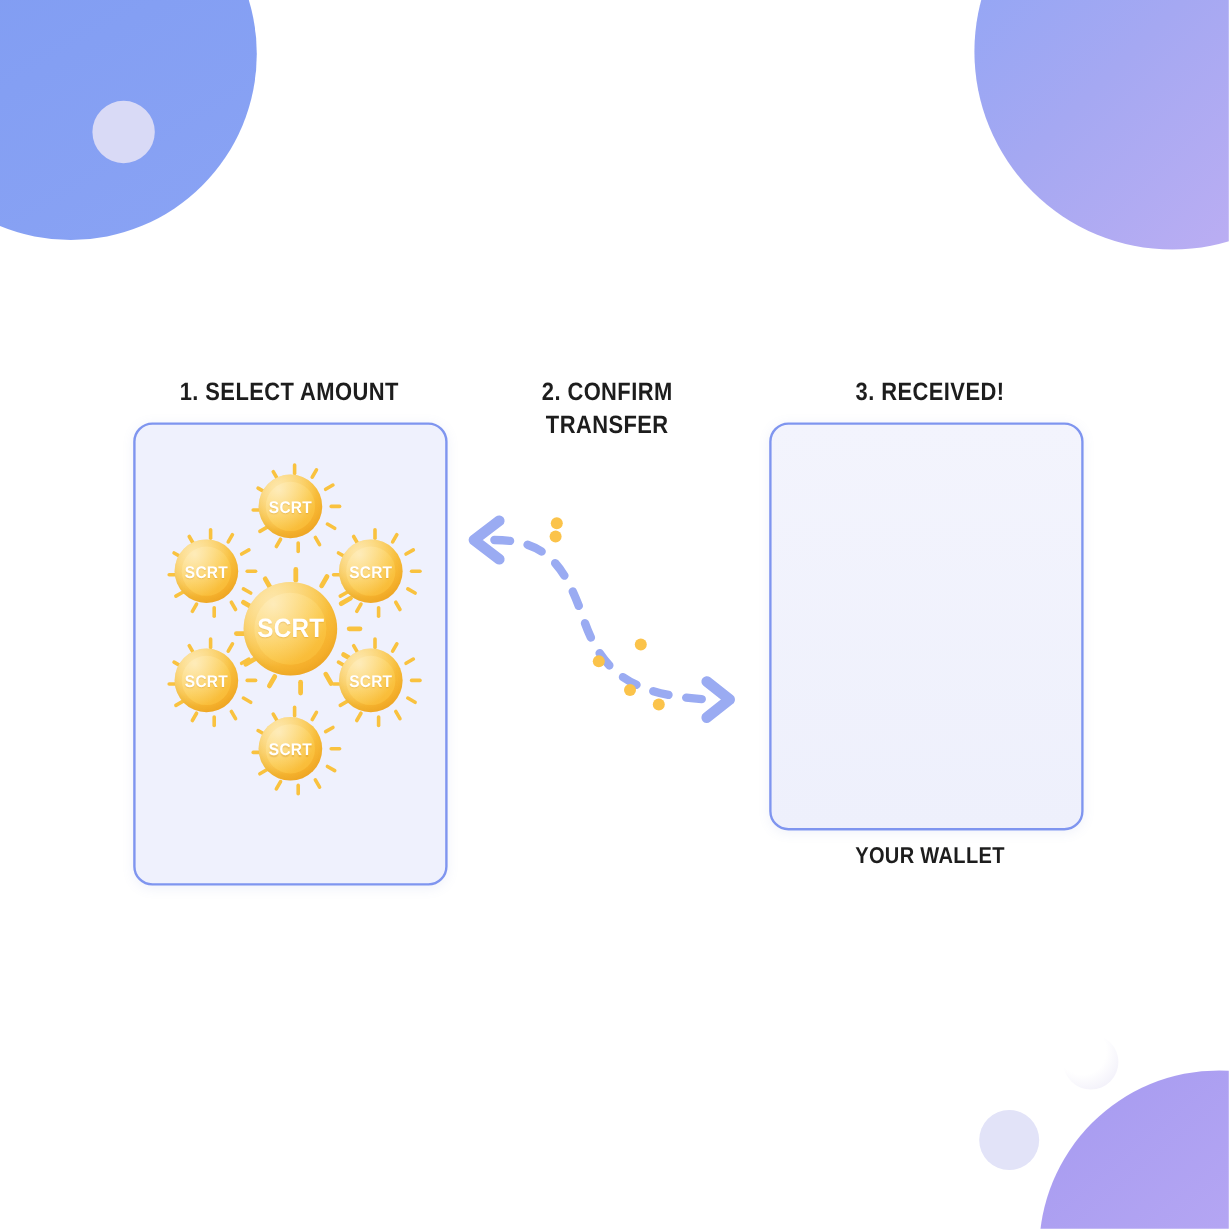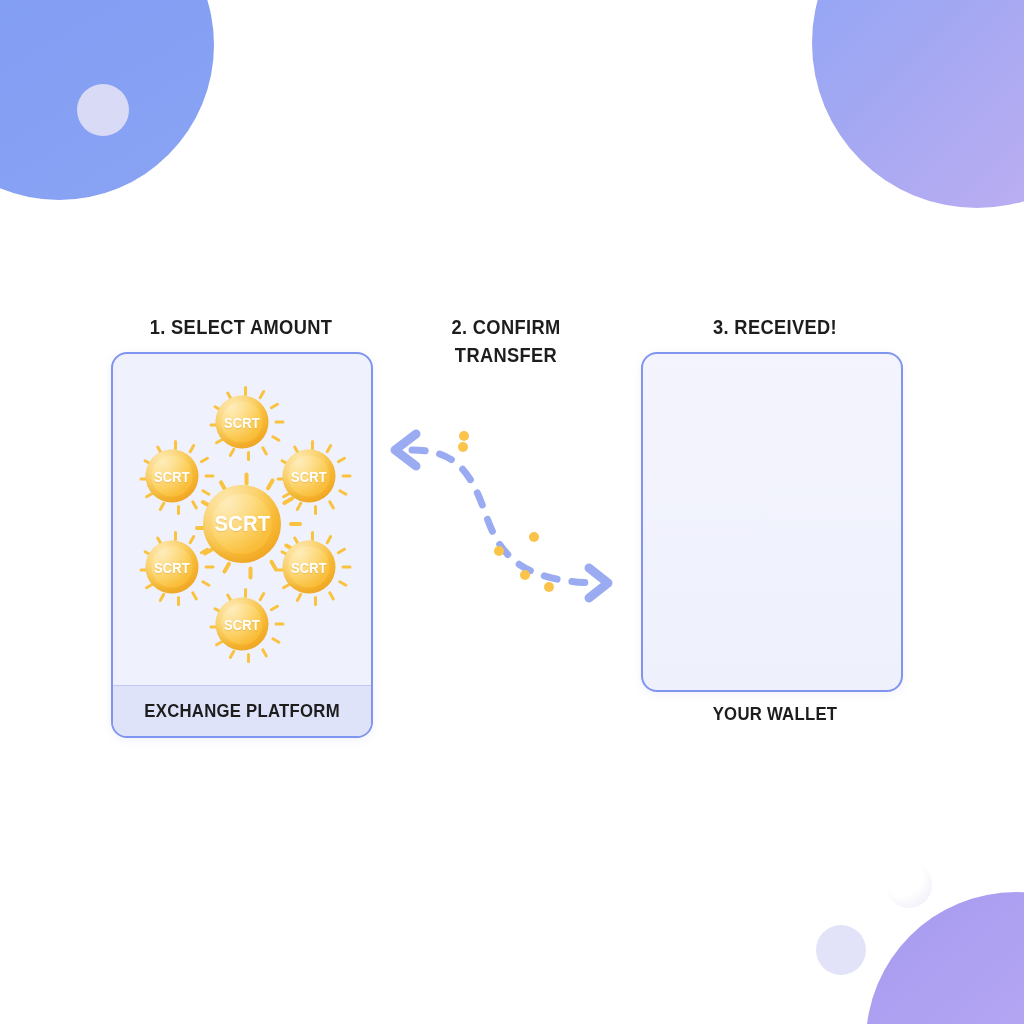--- a/index.html
+++ b/index.html
@@ -259,23 +259,20 @@
               <div class="ray" style="width: 10px; height: 3px; left: 0px; top: 0px; transform: rotate(300deg) translateX(32.5px) translateY(-50%);"></div>
               <div class="ray" style="width: 10px; height: 3px; left: 0px; top: 0px; transform: rotate(330deg) translateX(32.5px) translateY(-50%);"></div>
             </div>
             <div class="coin" style="width: 53px; height: 53px;">
               <div class="coin-inner" style="inset: 6px;"></div>
               <div class="coin-gloss"></div>
               <span class="coin-label" style="font-size: 14px;">SCRT</span>
             </div>
           </div>
         </div>
-    </div>
-    <div class="card-footer">
-      <span class="card-footer-label">EXCHANGE PLATFORM</span>
     </div>
   </div>
 
   <svg id="arrow-svg" viewBox="0 0 240 190">
     <path d="M 26 30 C 70 30, 85 52, 100 95 C 115 140, 140 160, 206 163" fill="none" stroke="#9aabf2" stroke-width="7" stroke-linecap="round" stroke-dasharray="13 15"></path>
     <path d="M 30 14 L 9 30 L 30 46" fill="none" stroke="#9aabf2" stroke-width="9" stroke-linecap="round" stroke-linejoin="round"></path>
     <path d="M 203 148 L 222 163 L 203 178" fill="none" stroke="#9aabf2" stroke-width="9" stroke-linecap="round" stroke-linejoin="round"></path>
     <g id="arrow-dots">
         <circle cx="78" cy="16" r="5" fill="#fbc34a"></circle>
         <circle cx="77" cy="27" r="5" fill="#fbc34a"></circle>

